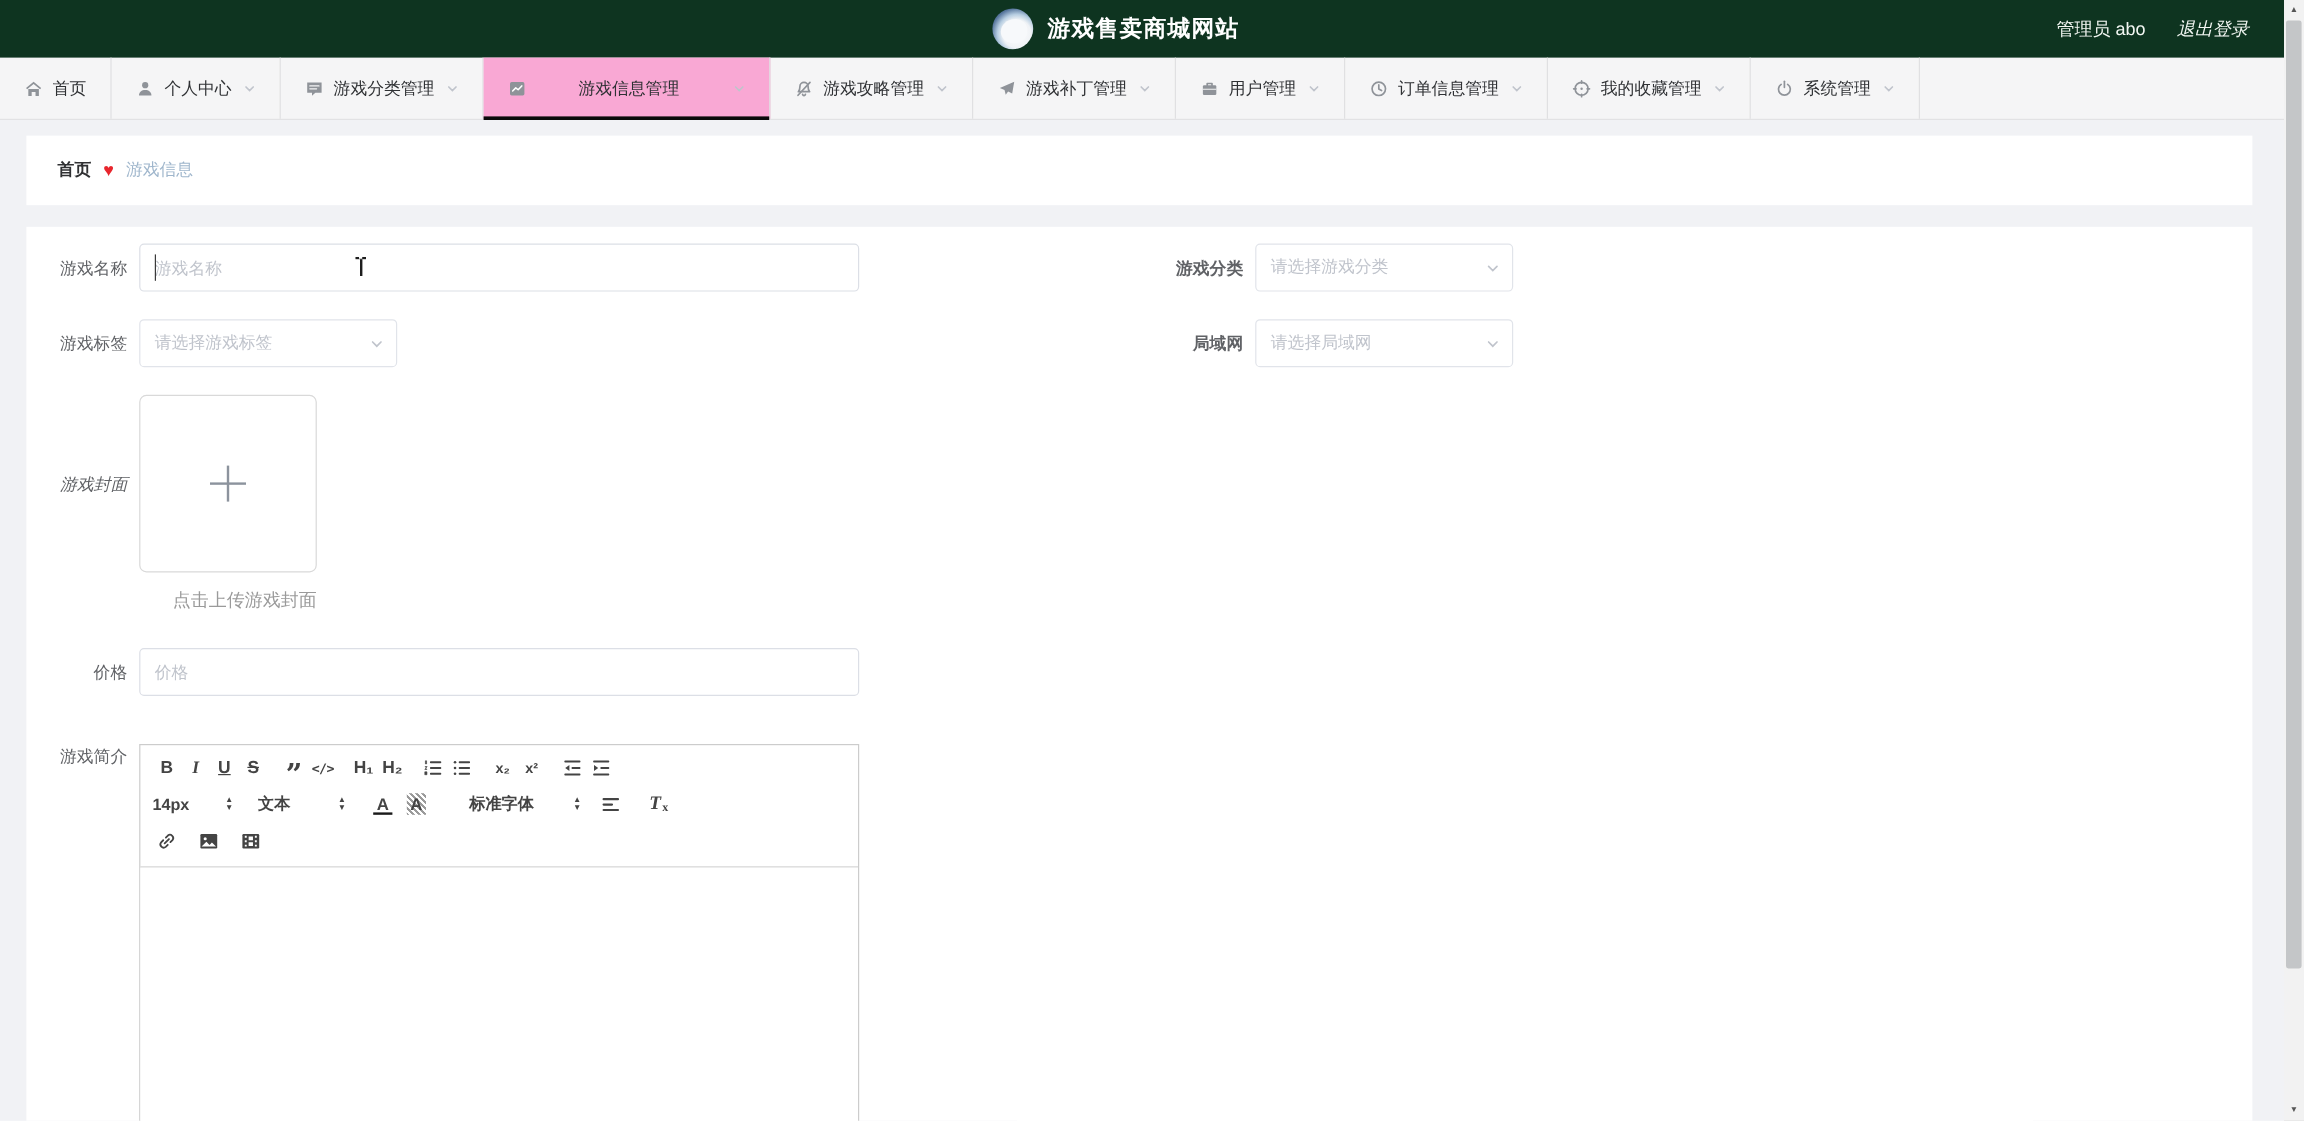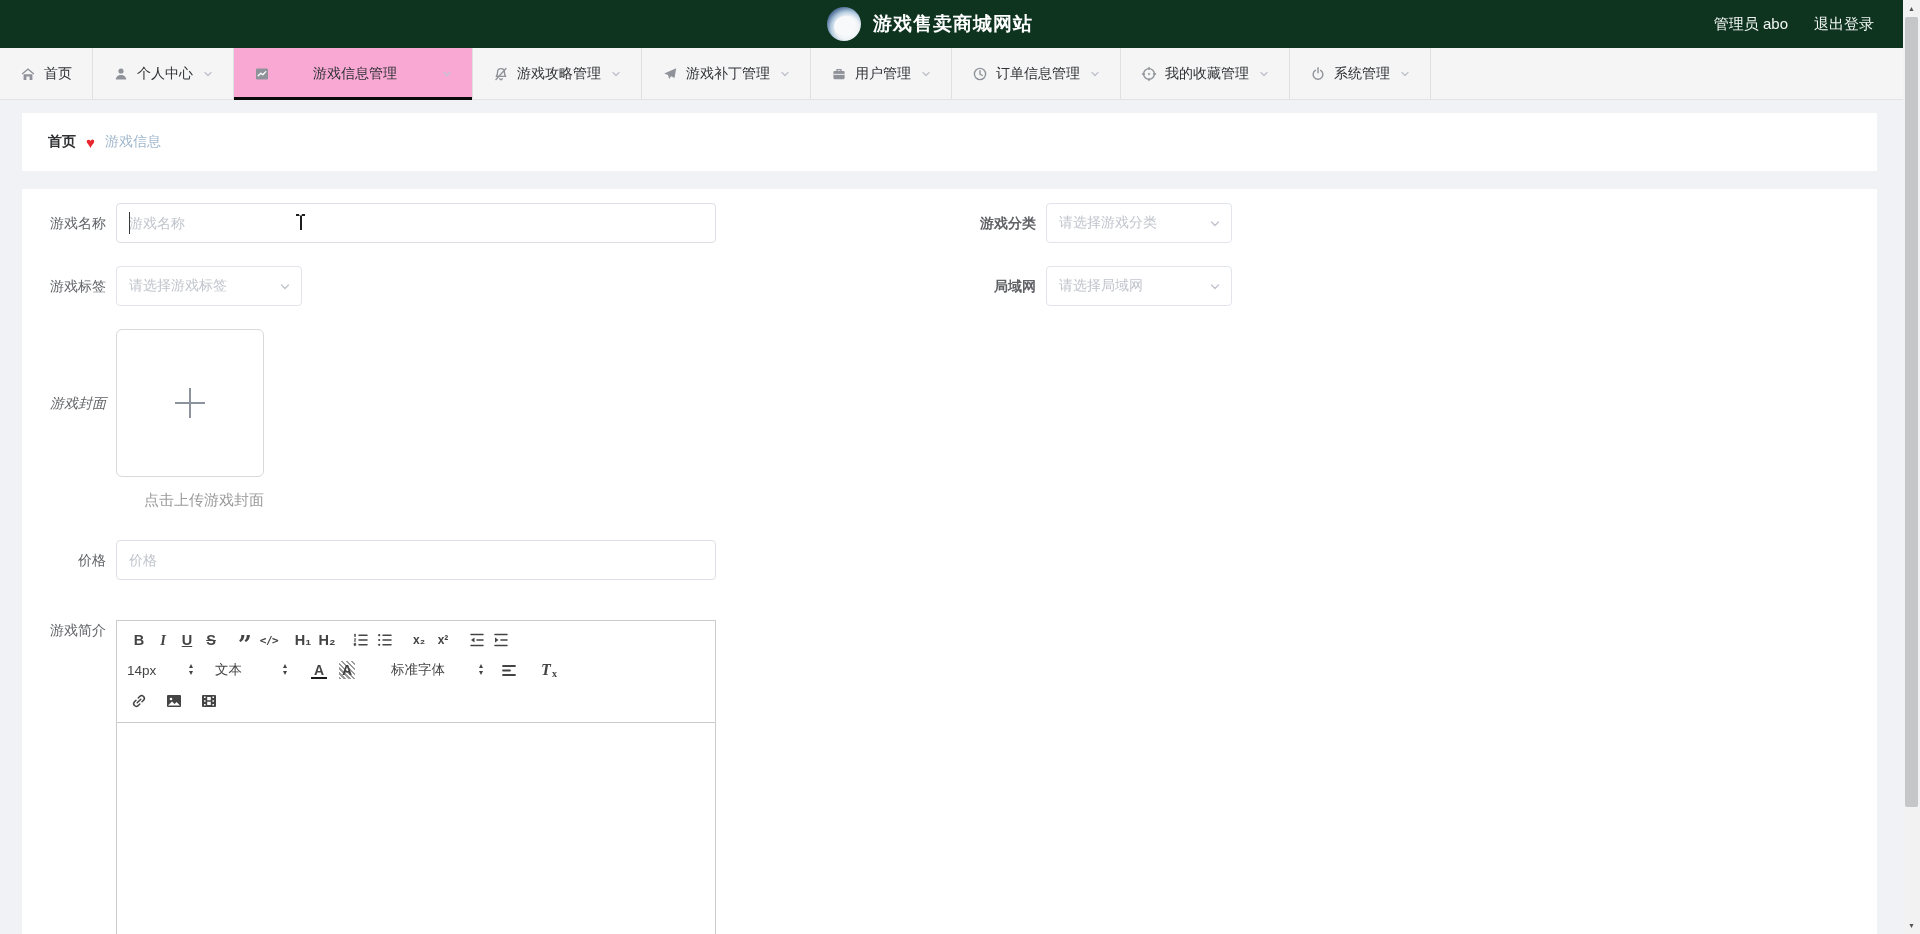--- a/index.html
+++ b/index.html
@@ -41,21 +41,21 @@
   .fctrl { margin-left:10px; }
   .tinput { width:600px; height:40px; border:1px solid #dcdfe6; border-radius:4px; padding:0 12px; font-size:14px;
             color:#606266; background:#fff; outline:none; font-family:inherit; }
   .tinput::placeholder { color:#c0c4cc; }
   .inwrap { position:relative; }
   .caret { position:absolute; left:13px; top:9px; width:1px; height:22px; background:#3a3a3a; }
   .ibeam { position:absolute; left:180px; top:11px; width:9px; height:18px; pointer-events:none; }
   .ibeam::before { content:""; position:absolute; left:4px; top:2px; bottom:2px; width:1.6px; background:#1d1d1d; }
   .ibeam::after { content:""; position:absolute; left:0; right:0; top:0; height:1.6px; background:#1d1d1d;
                   box-shadow:0 14.5px 0 #1d1d1d; clip-path:polygon(0 0,35% 0,35% 100%,65% 100%,65% 0,100% 0,100% 700%,0 700%); }
-  .sel { width:186px; height:40px; border:1px solid #e1e4ea; border-radius:4px; background:#fff; display:flex; align-items:center;
+  .sel { width:215px; height:40px; border:1px solid #e1e4ea; border-radius:4px; background:#fff; display:flex; align-items:center;
          padding:0 30px 0 12px; font-size:14px; color:#c0c4cc; position:relative; cursor:pointer; }
   .sel .selchev { position:absolute; right:10px; top:13px; width:12px; height:12px; }
   .right-item { position:absolute; left:920px; top:0; display:flex; }
   .right-item .flabel { width:88px;font-weight:bold; }
 
   .upload-box { width:148px; height:148px; border:1px solid #d9d9d9; border-radius:6px; background:#fff; cursor:pointer;
                 display:flex; align-items:center; justify-content:center; }
   .plus { position:relative; width:30px; height:30px; }
   .plus::before { content:""; position:absolute; left:0; right:0; top:14px; height:2px; background:#8c939d; }
   .plus::after { content:""; position:absolute; top:0; bottom:0; left:14px; width:2px; background:#8c939d; }
@@ -69,21 +69,21 @@
   .tbtn { display:inline-flex; align-items:center; justify-content:center; width:24px; height:24px; font-size:14.5px;
           color:#444; cursor:pointer; font-weight:bold; }
   .tbtn svg { width:18px; height:18px; }
   .gend { margin-right:10px; }
   .it { font-style:italic; font-family:"Liberation Serif","DejaVu Serif",serif; }
   .un { text-decoration:underline; }
   .st { text-decoration:line-through; }
   .quote { font-family:"DejaVu Serif",serif; font-size:24px; line-height:10px; padding-top:10px; }
   .codeb { font-size:11px; letter-spacing:-0.5px; font-family:"DejaVu Sans Mono",monospace; }
   .picker { display:inline-flex; align-items:center; justify-content:space-between; height:24px; font-size:13.5px; color:#444;
-            cursor:pointer; }
+            cursor:pointer;font-weight:bold; }
   .stepper { display:inline-flex; flex-direction:column; line-height:6px; font-size:8px; color:#444; font-style:normal; }
   .stepper i { font-style:normal; height:7px; }
   .p-size { width:66px; margin-right:22px; }
   .p-text { width:72px; margin-right:20px; }
   .p-font { width:92px; margin-left:18px; margin-right:14px; }
   .color-a { position:relative; font-size:14px; margin-right:4px; }
   .color-a b { position:absolute; left:4px; right:4px; bottom:3px; height:2px; background:#1a1a1a; }
   .hatch { position:relative; font-size:14px; margin-right:14px; }
   .hatch .hbg { background:repeating-linear-gradient(45deg,#9a9a9a 0 1.5px,#fff 1.5px 3.5px); padding:1px 3px; }
   .clearf { font-family:"Liberation Serif","DejaVu Serif",serif; }
@@ -108,21 +108,21 @@
 </head>
 <body>
 
 <header class="topbar">
   <div class="brand">
     <span class="logo"></span>
     <span class="brand-title">游戏售卖商城网站</span>
   </div>
   <div class="header-right">
     <span>管理员 abo</span>
-    <span style="cursor:pointer;">退出登录</span>
+    <span style="cursor:pointer;font-style:italic;">退出登录</span>
   </div>
 </header>
 
 <nav class="navbar">
   <div class="nav-tab">
     <span class="nicon">
       <svg class="nico" viewBox="0 0 16 16">
           <path class="f" d="M8 2.2l6.3 5.2-.9 1L8 4 2.6 8.4l-.9-1z"></path>
           <path class="f" d="M3.6 8.2h8.8V14H9.6v-3.4H6.4V14H3.6z"></path>
         </svg>
@@ -138,20 +138,34 @@
         </svg>
     </span>
     <span>个人中心</span>
     <span class="chev">
         <svg viewBox="0 0 10 10">
           <polyline class="cs" points="2,3.5 5,6.5 8,3.5"></polyline>
         </svg>
       </span>
   </div>
 
+  <div class="nav-tab">
+    <span class="nicon">
+      <svg class="nico" viewBox="0 0 16 16">
+          <path class="f" d="M2 2.8h12v8.4H8.8L6 13.8v-2.6H2z"></path>
+          <path d="M4.2 5.6h7.6M4.2 8h5.6" stroke="#f5f5f6" stroke-width="1.1" stroke-linecap="round"></path>
+        </svg>
+    </span>
+    <span>游戏分类管理</span>
+    <span class="chev">
+        <svg viewBox="0 0 10 10">
+          <polyline class="cs" points="2,3.5 5,6.5 8,3.5"></polyline>
+        </svg>
+      </span>
+  </div>
 
   <div class="nav-tab active">
     <span class="nicon">
       <svg class="nico" viewBox="0 0 16 16">
           <rect class="f" x="2" y="2.4" width="12" height="11.2" rx="1.4"></rect>
           <polyline points="4.2,9.8 6.8,7.2 8.8,8.8 11.8,5.6" stroke="#ffffff" stroke-width="1.3" fill="none" stroke-linecap="round" stroke-linejoin="round"></polyline>
         </svg>
     </span>
     <span>游戏信息管理</span>
     <span class="chev">

